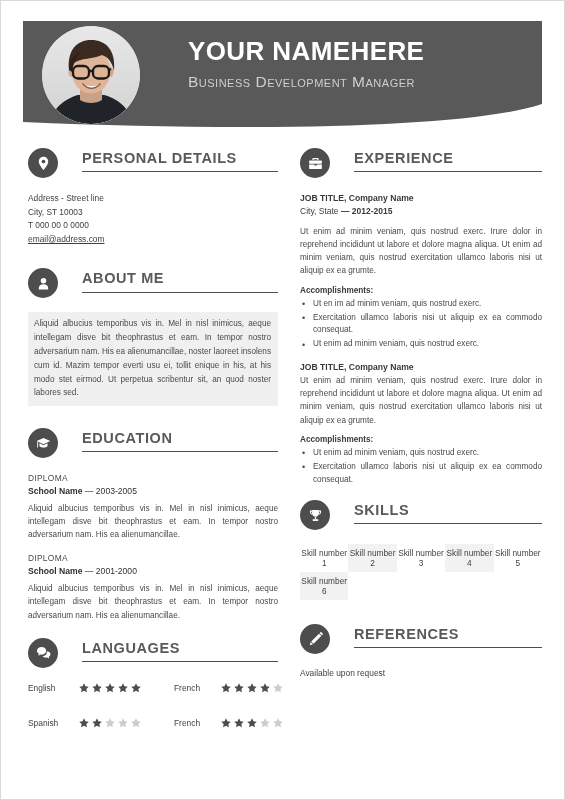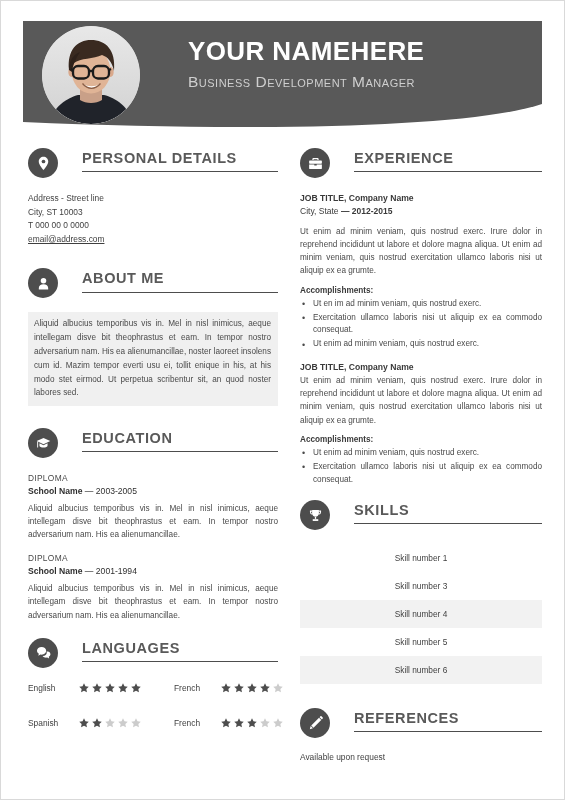--- a/index.html
+++ b/index.html
@@ -92,21 +92,21 @@
   .acc-list li {
     position:relative; padding-left:13px; font-size:8.2px;
     line-height:1.56; color:#4a4a4a; text-align:justify; margin-bottom:1px;
   }
   .acc-list li::before {
     content:"\2022"; position:absolute; left:2px; top:-0.5px;
     color:#4a4a4a; font-size:9px;
   }
 
   
-  .skills-grid { display:grid; grid-template-columns:repeat(1,1fr); margin-top:4px; }
+  .skills-grid { display:grid; grid-template-columns:repeat(5,1fr); margin-top:4px; }
   .skill-cell {
     height:28px; display:flex; align-items:center; justify-content:center;
     font-size:8.3px; color:#3f3f3f; text-align:center;
   }
   .skill-cell.shade { background:#f2f2f2; }
 
   
   .ref-text { font-size:8.4px; color:#3f3f3f; margin-top:6px; }
 </style>
 </head>
@@ -219,21 +219,21 @@
         </div>
       </div>
       <div id="edu-list">
           <div class="edu-item">
             <div class="edu-degree">DIPLOMA</div>
             <div class="edu-school"><b>School Name</b> <span>— 2003-2005</span></div>
             <div class="body-text">Aliquid albucius temporibus vis in. Mel in nisl inimicus, aeque intellegam disve bit theophrastus et eam. In tempor nostro adversarium nam. His ea alienumancillae.</div>
           </div>
           <div class="edu-item">
             <div class="edu-degree">DIPLOMA</div>
-            <div class="edu-school"><b>School Name</b> <span>— 2001-1994</span></div>
+            <div class="edu-school"><b>School Name</b> <span>— 2001-2000</span></div>
             <div class="body-text">Aliquid albucius temporibus vis in. Mel in nisl inimicus, aeque intellegam disve bit theophrastus et eam. In tempor nostro adversarium nam. His ea alienumancillae.</div>
           </div>
         </div>
     </div>
 
     <div class="section" style="margin-top:16px;">
       <div class="sec-head">
         <div class="sec-icon">
           <svg width="17" height="17" viewBox="0 0 24 24">
               <path fill="#fff" d="M9.3 4.4c-3.6 0-6.5 2.3-6.5 5.2 0 1.7 1 3.2 2.6 4.1l-.7 2.8 3-1.6c.5.1 1.1.2 1.6.2 3.6 0 6.5-2.3 6.5-5.5S12.9 4.4 9.3 4.4z"></path>
@@ -373,20 +373,21 @@
               <path fill="none" stroke="#fff" stroke-width="1.5" d="M7.2 5.8H4.9v1.4c0 1.7 1.2 3 2.7 3.1M16.8 5.8h2.3v1.4c0 1.7-1.2 3-2.7 3.1"></path>
             </svg>
         </div>
         <div class="sec-title-wrap">
           <div class="sec-title">SKILLS</div>
           <div class="sec-rule"></div>
         </div>
       </div>
       <div class="skills-grid" id="skills-grid">
           <div class="skill-cell">Skill number 1</div>
+          <div class="skill-cell shade">Skill number 2</div>
           <div class="skill-cell">Skill number 3</div>
           <div class="skill-cell shade">Skill number 4</div>
           <div class="skill-cell">Skill number 5</div>
           <div class="skill-cell shade">Skill number 6</div>
         </div>
     </div>
 
     <div class="section" style="margin-top:24px;">
       <div class="sec-head">
         <div class="sec-icon">

